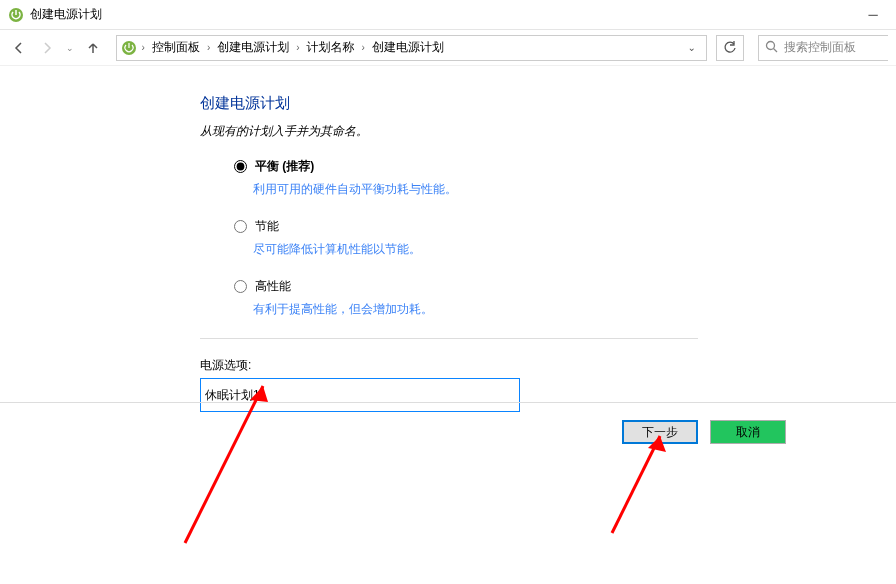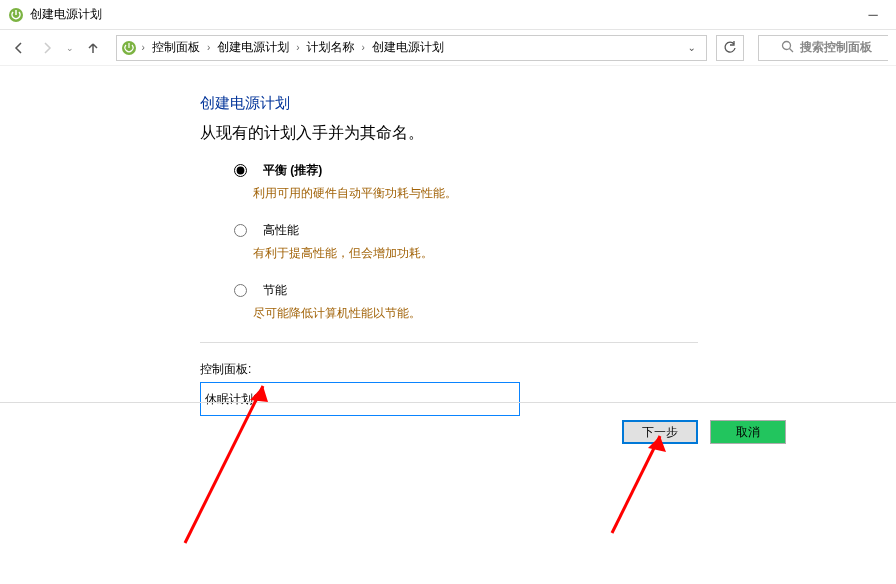--- a/index.html
+++ b/index.html
@@ -106,61 +106,61 @@
       color: #555;
     }
     .searchbox {
       width: 130px;
       height: 26px;
       border: 1px solid #ccc;
       border-right: none;
       margin-left: 8px;
       display: flex;
       align-items: center;
-      padding-left: 22px;
+      padding-left: 6px;
       color: #888;
       gap: 6px;
-      font-weight: bold;
     }
     .searchbox .sicon { font-size: 13px; color: #888; }
     .content {
       padding: 28px 0 0 200px;
       height: calc(100% - 66px);
       position: relative;
     }
     .page-title {
       color: #003399;
       font-size: 15px;
       font-weight: normal;
       margin-bottom: 10px;
     }
     .page-sub {
-      font-size: 16px;
+      font-size: 12px;
       margin-bottom: 18px;
+      font-style: italic;
     }
     .option {
       margin: 0 0 20px 34px;
     }
     .option .radio-row {
       display: flex;
       align-items: center;
-      gap: 16px;
+      gap: 8px;
     }
     .option input[type=radio] {
       width: 13px; height: 13px;
       accent-color: #000;
     }
     .option .label {
       font-size: 12px;
     }
     .option .label.bold { font-weight: bold; }
     .option .desc {
       margin: 6px 0 0 19px;
       font-size: 12px;
-      color: #a16207;
+      color: #3b82f6;
     }
     .plan-name-area {
       margin-top: 18px;
       width: 498px;
     }
     .plan-name-sep {
       border-top: 1px solid #ddd;
       margin-bottom: 18px;
       width: 498px;
     }
@@ -290,36 +290,36 @@
     <label class="radio-row">
       <input type="radio" name="plan" checked="" style="">
       <span class="label bold">平衡 (推荐)</span>
     </label>
     <div class="desc">利用可用的硬件自动平衡功耗与性能。</div>
   </div>
 
   <div class="option">
     <label class="radio-row">
       <input type="radio" name="plan" style="">
+      <span class="label">节能</span>
+    </label>
+    <div class="desc">尽可能降低计算机性能以节能。</div>
+  </div>
+
+  <div class="option">
+    <label class="radio-row">
+      <input type="radio" name="plan" style="">
       <span class="label">高性能</span>
     </label>
     <div class="desc">有利于提高性能，但会增加功耗。</div>
   </div>
 
-  <div class="option">
-    <label class="radio-row">
-      <input type="radio" name="plan" style="">
-      <span class="label">节能</span>
-    </label>
-    <div class="desc">尽可能降低计算机性能以节能。</div>
-  </div>
-
   <div class="plan-name-area">
     <div class="plan-name-sep"></div>
-    <div class="plan-name-label">控制面板:</div>
+    <div class="plan-name-label">电源选项:</div>
     <input class="plan-name-input" type="text" value="休眠计划1" style="">
   </div>
 
   <div class="button-row">
     <button class="btn primary">下一步</button>
     <button class="btn">取消</button>
   </div>
 
 </div>
 

